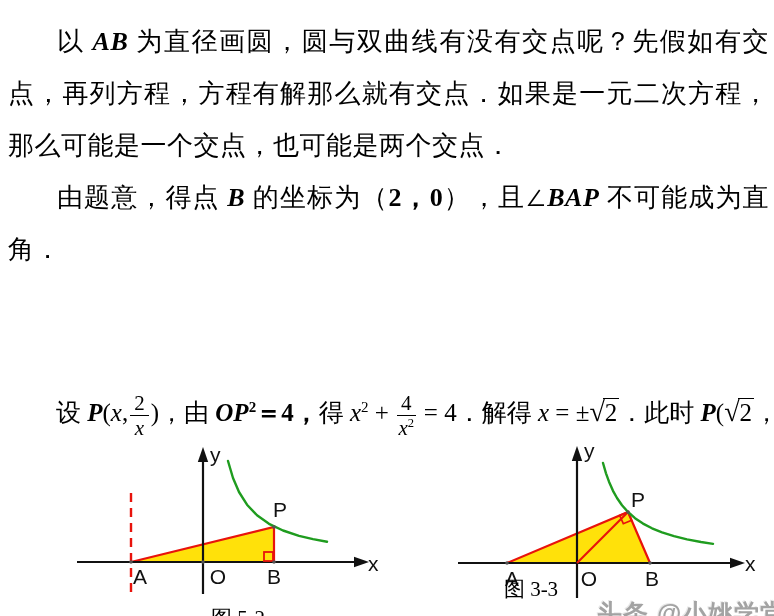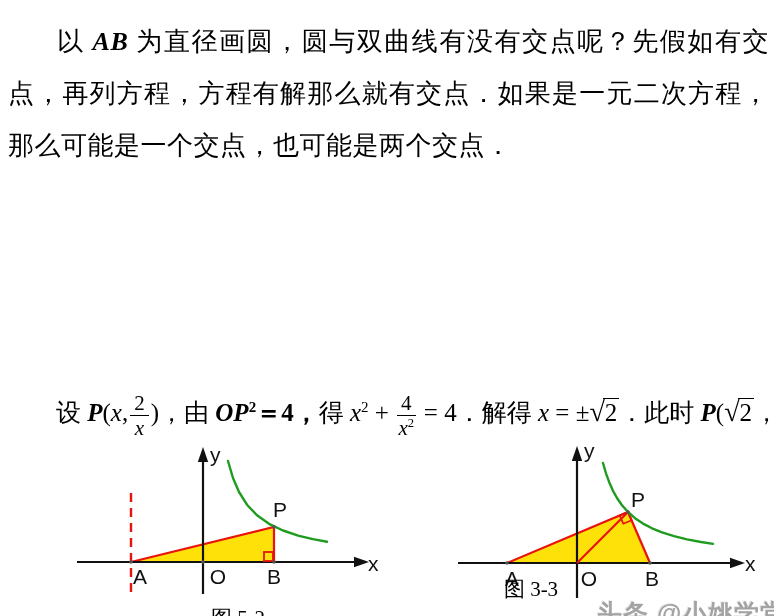--- a/index.html
+++ b/index.html
@@ -34,20 +34,21 @@
              color:#a3a3a3;text-shadow:2px 2px 0 #ffffff,-1px -1px 0 #e8e8e8;
              letter-spacing:1px;white-space:nowrap;font-family:"Liberation Sans",sans-serif;}
 </style>
 </head>
 <body>
 
 <div class="page">
 
   <p class="para indent p1"><span>以 </span><span class="v">AB</span><span> 为直径画圆，圆与双曲线有没有交点呢？先假如有交点，再列方程，方程有解那么就有交点．如果是一元二次方程，那么可能是一个交点，也可能是两个交点．</span></p>
 
+  <p class="para indent p2"><span>由题意，得点 </span><span class="v">B</span><span> 的坐标为（</span><span class="b">2，0</span><span>），且∠</span><span class="v">BAP</span><span> 不可能成为直角．</span></p>
 
 
 
   <div class="formula"><span>设 </span><span class="v">P</span><span>(</span><span class="mvar">x</span><span>,</span><span class="frac">
         <span class="fnum">2</span>
         <span class="fden mvar">x</span>
       </span><span>)</span><span>，由 </span><span class="v">OP</span><sup class="bsup">2</sup><span class="b">＝4，</span><span>得 </span><span class="mvar">x</span><sup>2</sup><span> + </span><span class="frac">
         <span class="fnum">4</span>
         <span class="fden"><span class="mvar">x</span><sup>2</sup></span>
       </span><span> = 4</span><span>．解得 </span><span class="mvar">x</span><span> = ±</span><span class="sqrt"><span class="rsym">√</span><span class="rbody">2</span></span><span>．此时 </span><span class="v">P</span><span>(</span><span class="sqrt"><span class="rsym">√</span><span class="rbody">2</span></span><span>，</span></div>

